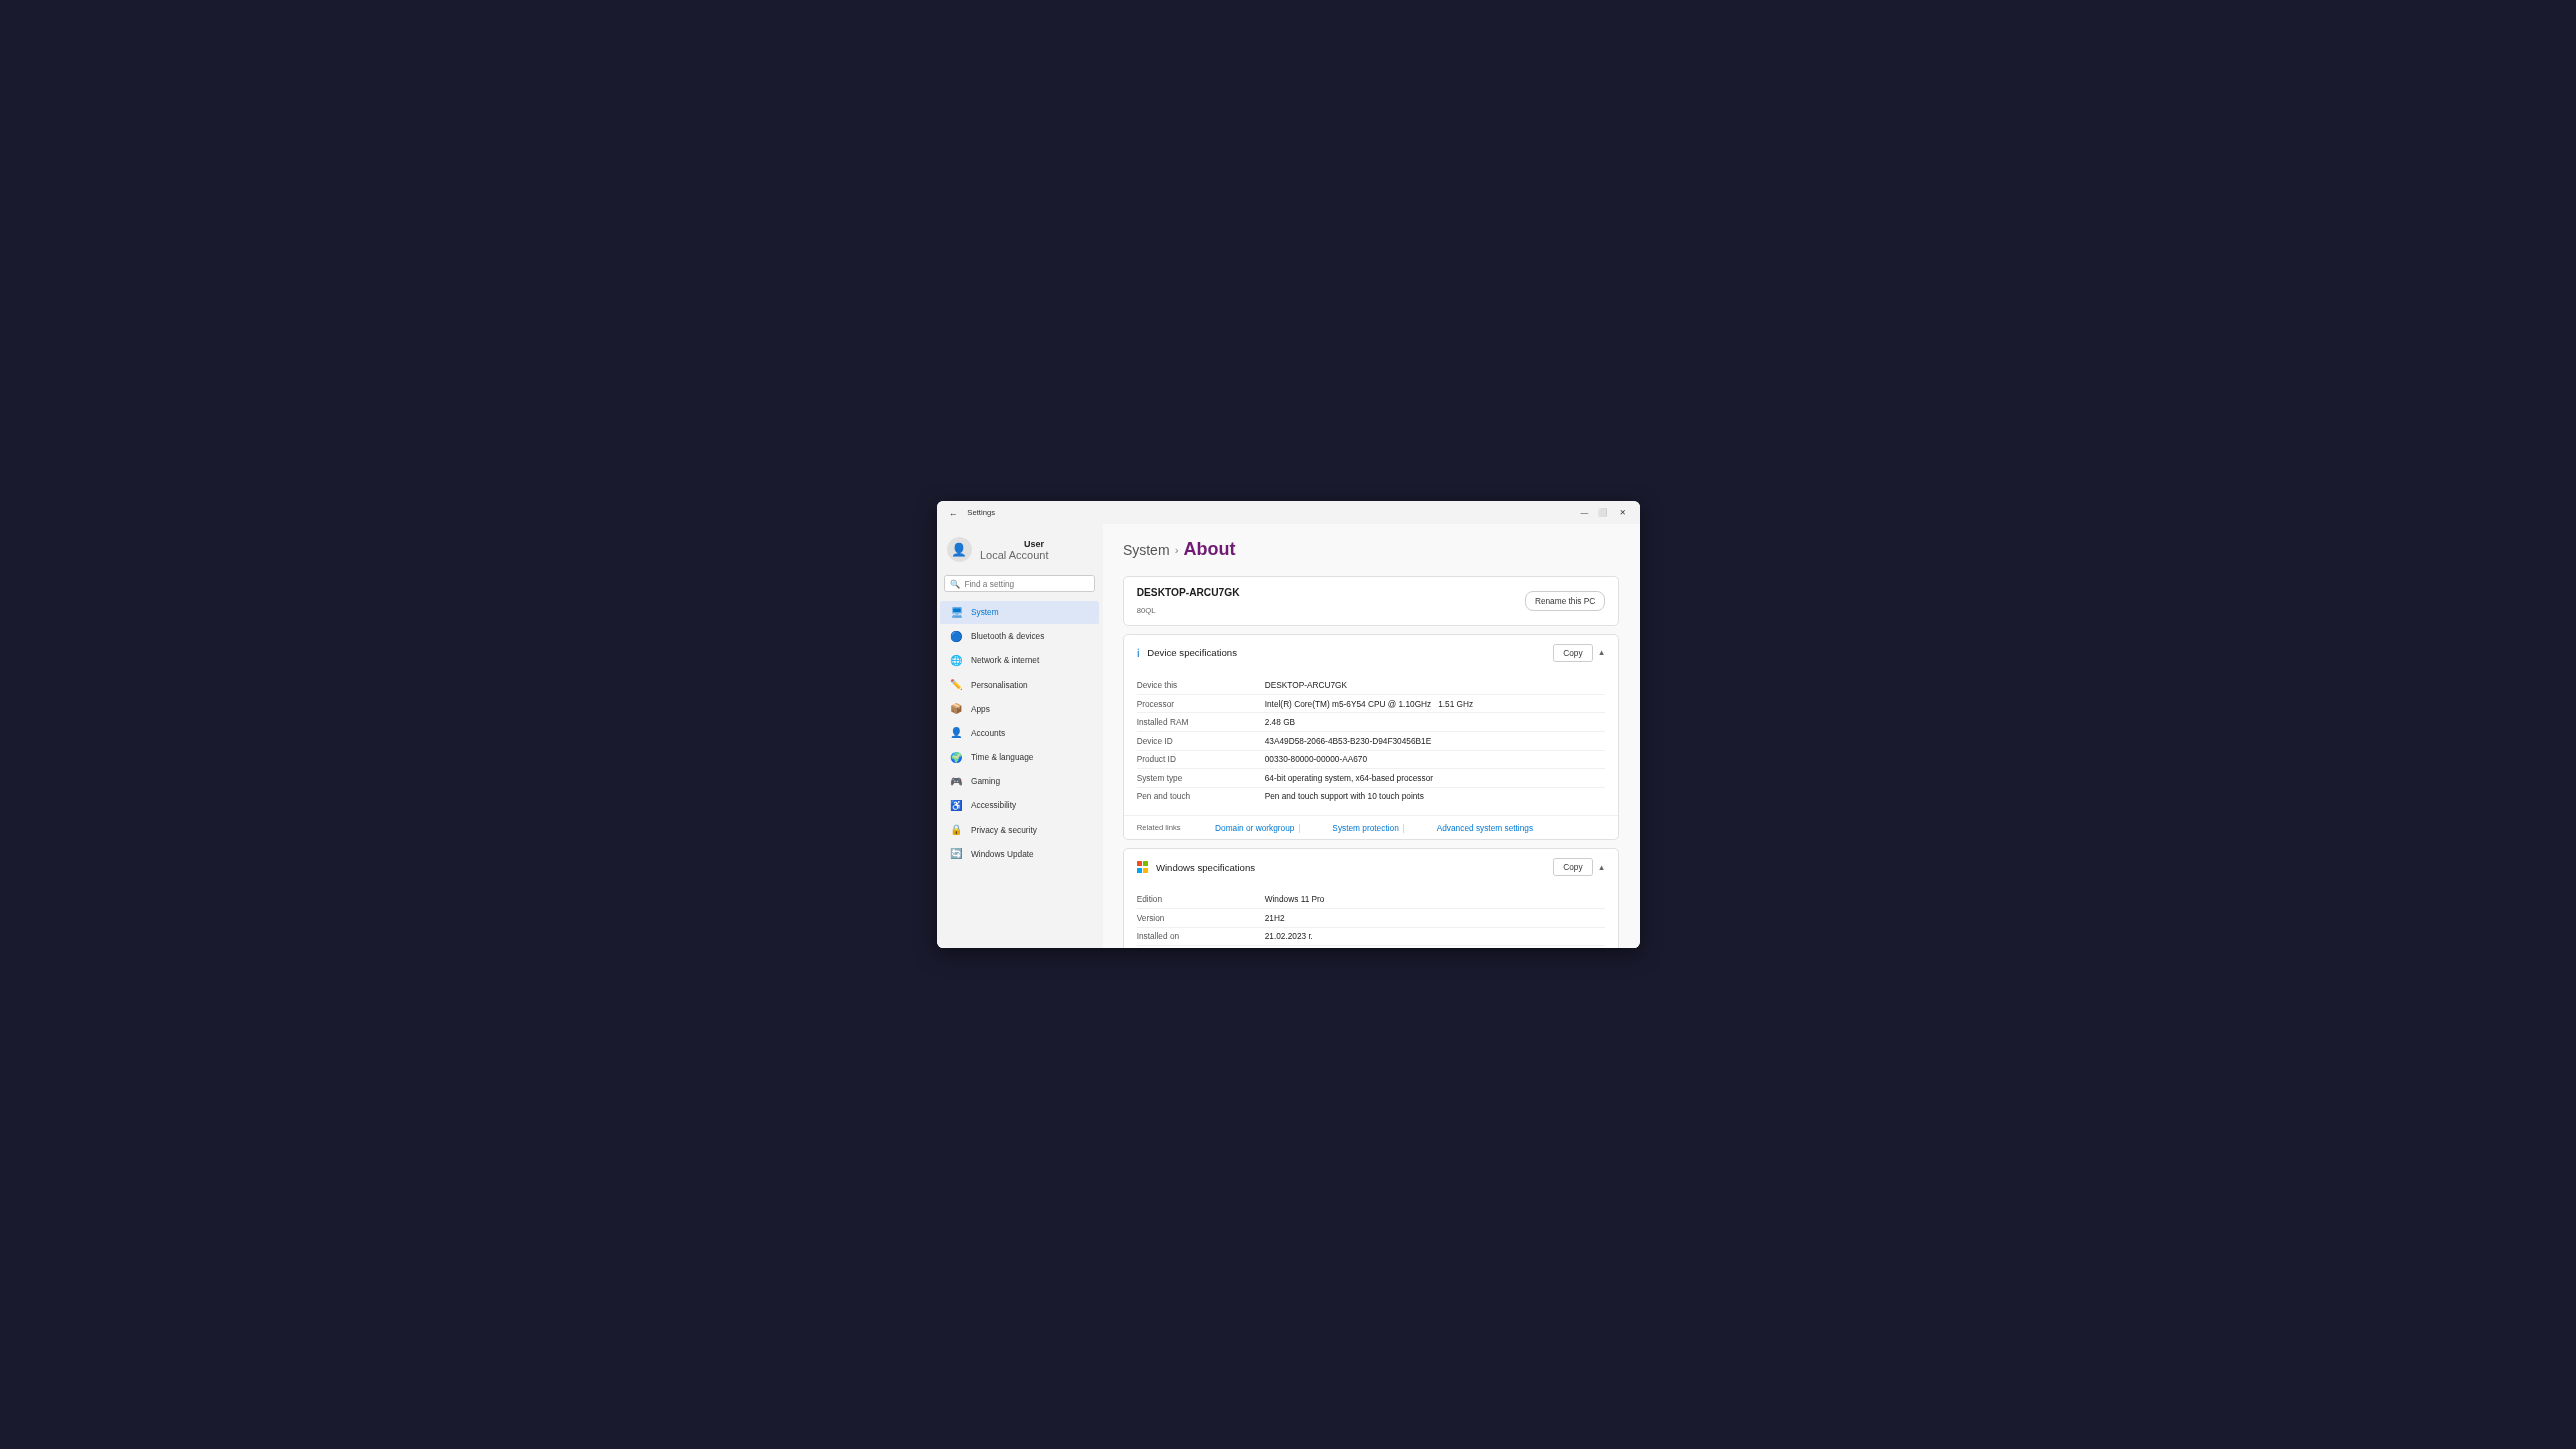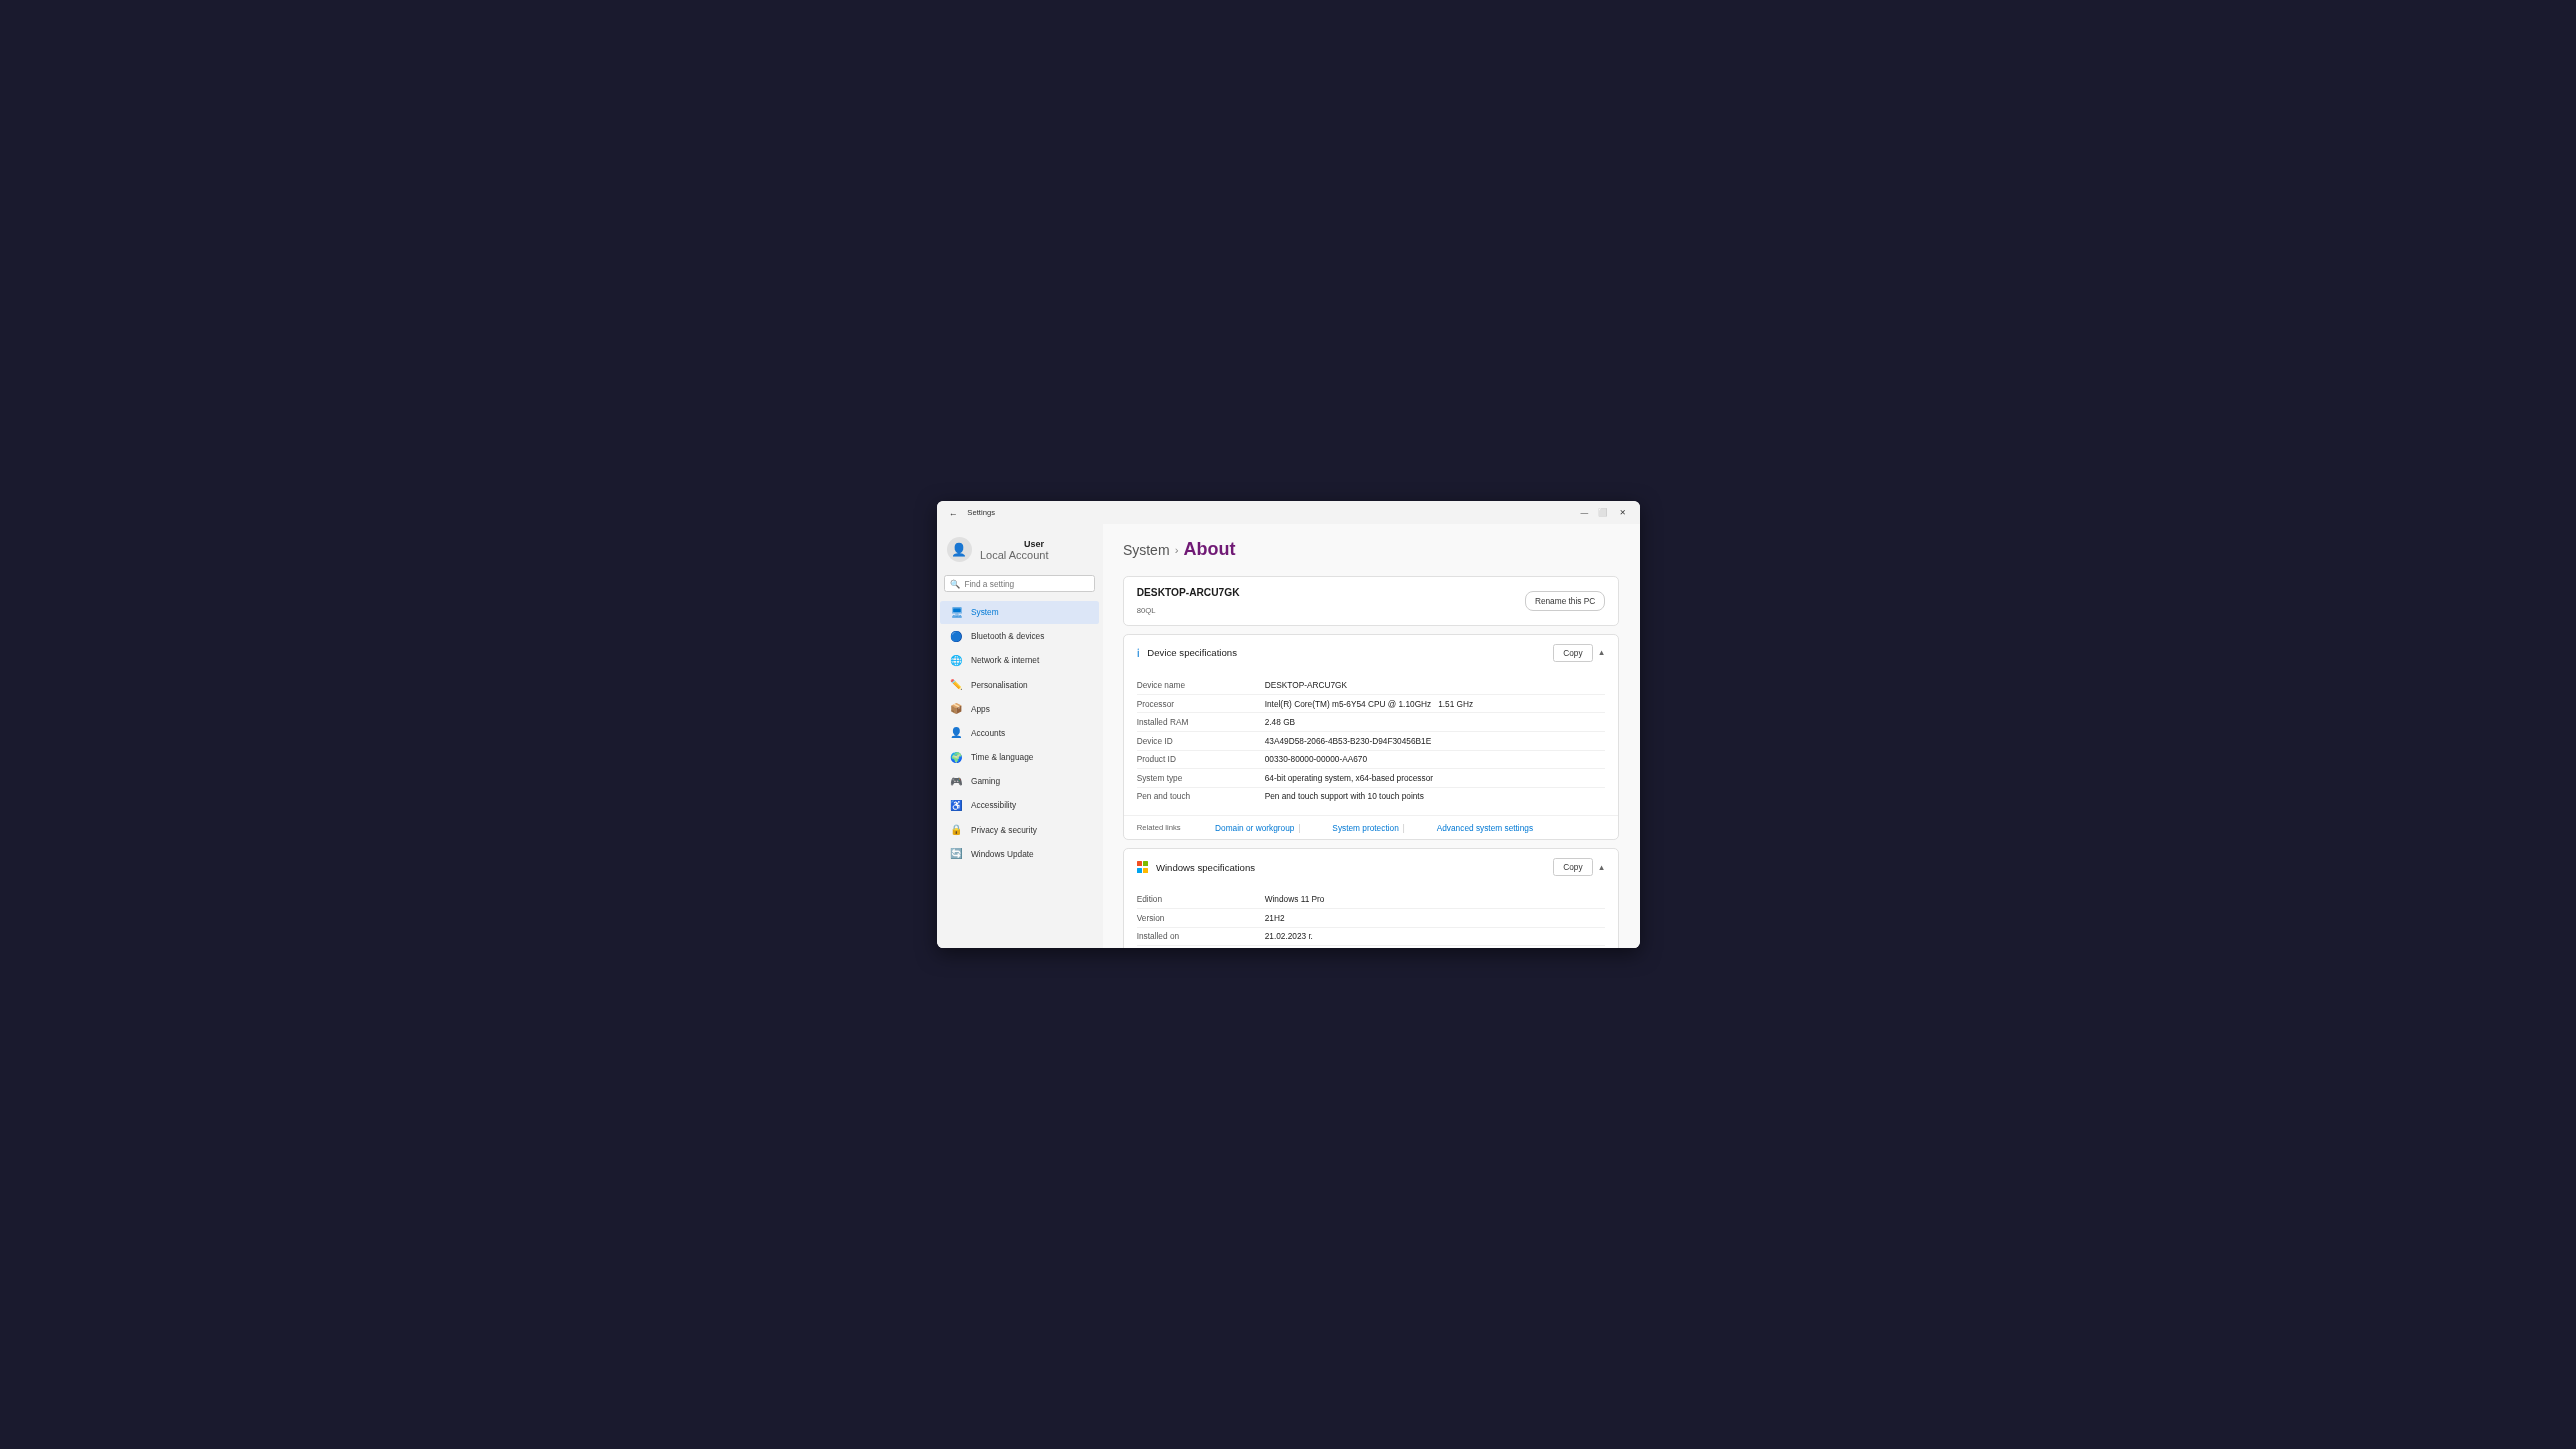--- a/index.html
+++ b/index.html
@@ -388,21 +388,21 @@
             <span class="card-icon">ℹ</span>
             <span class="card-title">Device specifications</span>
           </div>
           <div class="card-actions">
             <button class="copy-btn">Copy</button>
             <span class="chevron">▲</span>
           </div>
         </div>
         <div class="card-body">
           <div class="spec-row">
-            <span class="spec-label">Device name</span>
+            <span class="spec-label">Device this</span>
             <span class="spec-value">DESKTOP-ARCU7GK</span>
           </div>
           <div class="spec-row">
             <span class="spec-label">Processor</span>
             <span class="spec-value">Intel(R) Core(TM) m5-6Y54 CPU @ 1.10GHz&nbsp;&nbsp; 1.51 GHz</span>
           </div>
           <div class="spec-row">
             <span class="spec-label">Installed RAM</span>
             <span class="spec-value">2.48 GB</span>
           </div>

